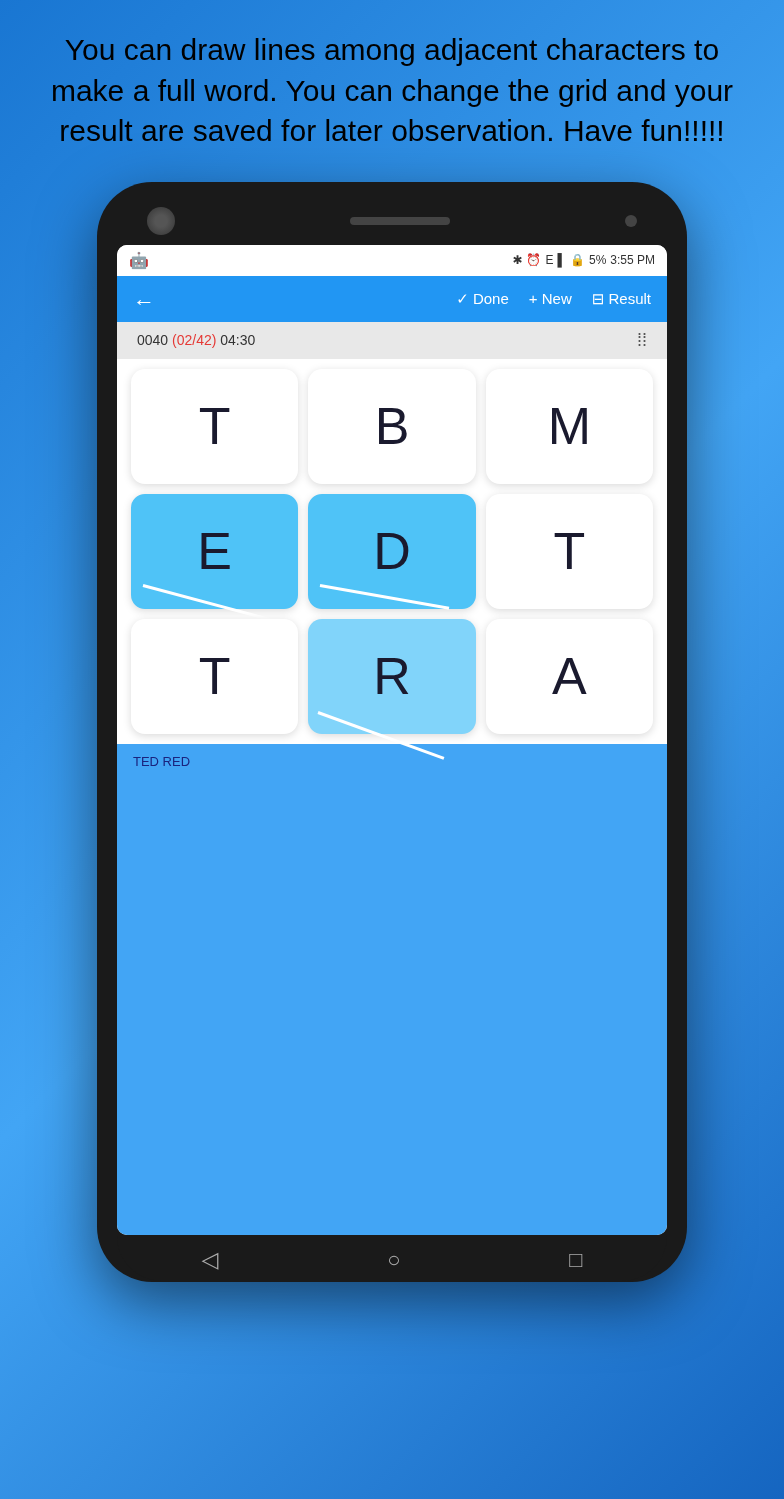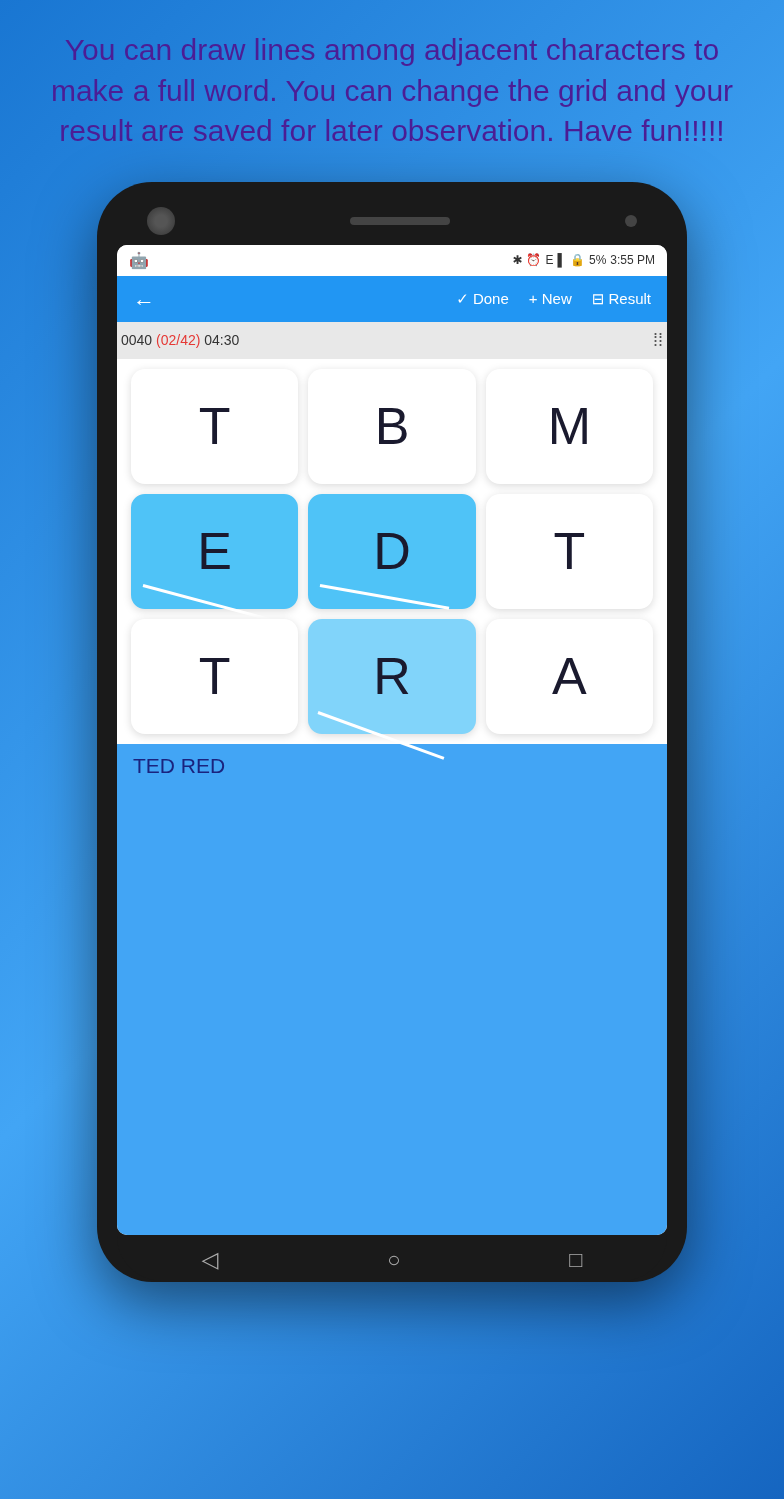--- a/index.html
+++ b/index.html
@@ -16,21 +16,21 @@
     .bg-gradient {
       position: absolute;
       inset: 0;
       background: linear-gradient(135deg, #1976D2 0%, #42A5F5 50%, #1565C0 100%);
     }
 
     .header-text {
       position: relative;
       z-index: 2;
       text-align: center;
-      color: #4c1d95;
+      color: #000000;
       font-size: 30px;
       font-weight: 400;
       line-height: 1.35;
       padding: 30px 40px 20px 40px;
     }
 
     
     .phone-frame {
       position: relative;
       z-index: 2;
@@ -137,21 +137,21 @@
       align-items: center;
       gap: 4px;
     }
 
     
     .game-info-bar {
       background: #e8e8e8;
       display: flex;
       align-items: center;
       justify-content: space-between;
-      padding: 8px 4px;
+      padding: 8px 20px;
     }
 
     .game-info-text {
       font-size: 14px;
       color: #333;
     }
 
     .game-info-text .counter {
       color: #e53935;
     }
@@ -219,21 +219,21 @@
       bottom: 18px;
       left: 15px;
       width: 65%;
     }
 
     
     .words-bar {
       background: #42A5F5;
       padding: 10px 16px;
       color: #1a237e;
-      font-size: 21px;
+      font-size: 13px;
       font-weight: 500;
       flex: 1;
     }
 
     
     .phone-bottom-nav {
       display: flex;
       justify-content: space-around;
       align-items: center;
       padding: 12px 0 8px 0;

